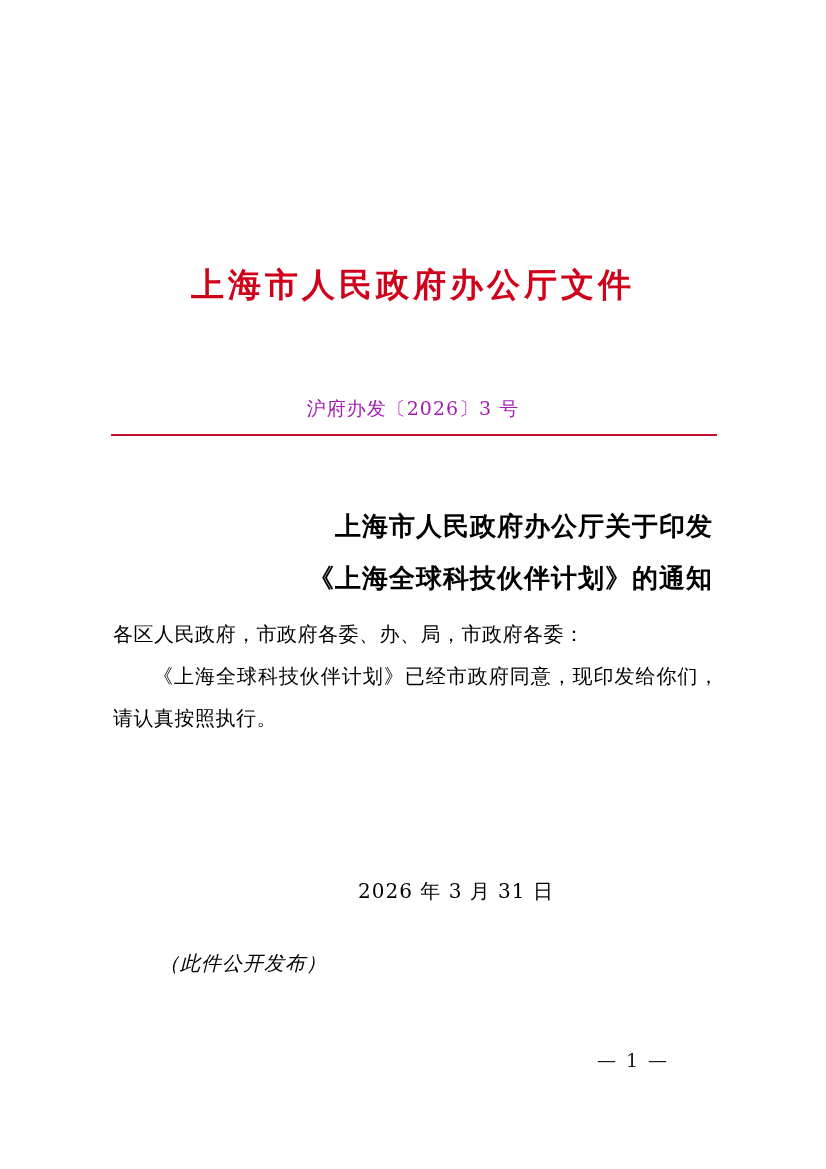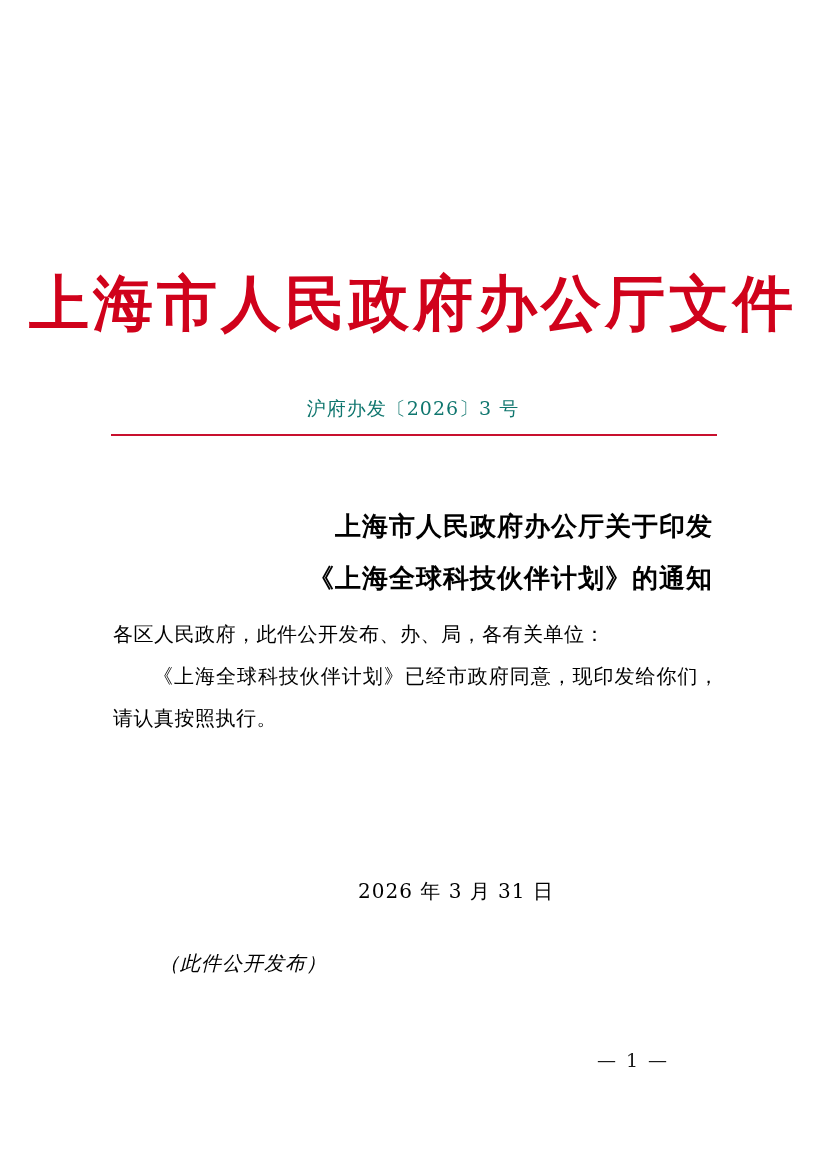--- a/index.html
+++ b/index.html
@@ -26,37 +26,37 @@
   .doc-header {
     position: absolute;
     top: 268px;
     left: 0;
     width: 826px;
     text-align: center;
   }
 
   .doc-title-red {
     color: #d0021b;
-    font-family: Liberation Sans, sans-serif;
+    font-family: Liberation Mono, monospace;
     font-weight: bold;
-    font-size: 60px;
+    font-size: 33px;
     letter-spacing: 4px;
     line-height: 1.2;
     white-space: nowrap;
   }
 
   .doc-number {
     position: absolute;
     top: 396px;
     left: 0;
     width: 826px;
     text-align: center;
     font-size: 19px;
     letter-spacing: 1px;
-    color: #0f766e;
+    color: #a21caf;
     font-family: "DejaVu Serif", "Liberation Serif", serif;
   }
 
   .red-rule {
     position: absolute;
     top: 434px;
     left: 111px;
     width: 606px;
     height: 2px;
     background: #c8102e;
@@ -142,21 +142,21 @@
   <div class="doc-number">沪府办发〔2026〕3 号</div>
 
   <div class="red-rule"></div>
 
   <div class="title-block">
     <div>上海市人民政府办公厅关于印发</div>
     <div>《上海全球科技伙伴计划》的通知</div>
   </div>
 
   <div class="body-block">
-    <div class="para-salutation">各区人民政府，此件公开发布、办、局，各有关单位：</div>
+    <div class="para-salutation">各区人民政府，市政府各委、办、局，市政府各委：</div>
     <div class="para-indent">《上海全球科技伙伴计划》已经市政府同意，现印发给你们，请认真按照执行。</div>
   </div>
 
   <div class="date-line">2026 年 3 月 31 日</div>
 
   <div class="public-note">（此件公开发布）</div>
 
   <div class="page-footer">— 1 —</div>
 
 </div>

